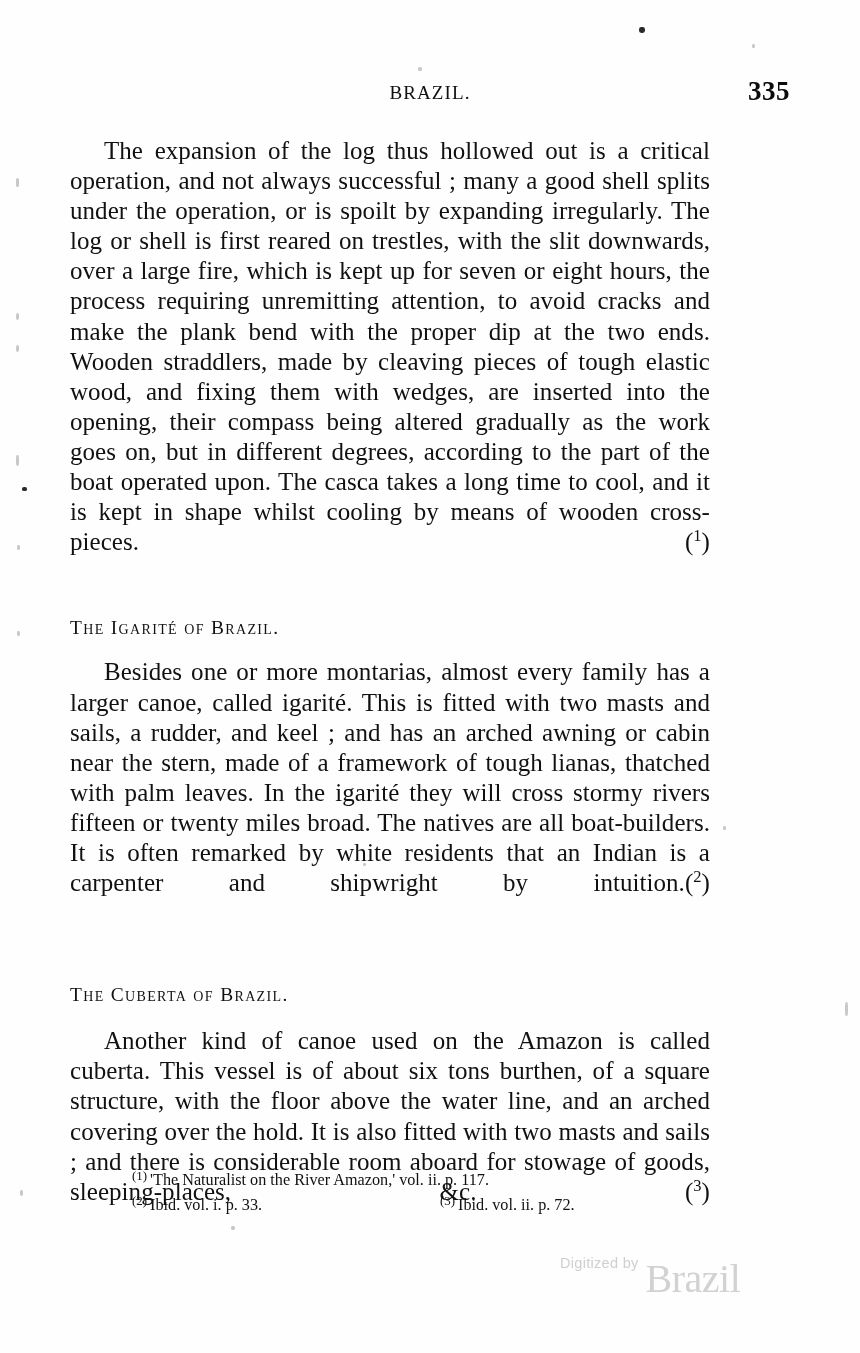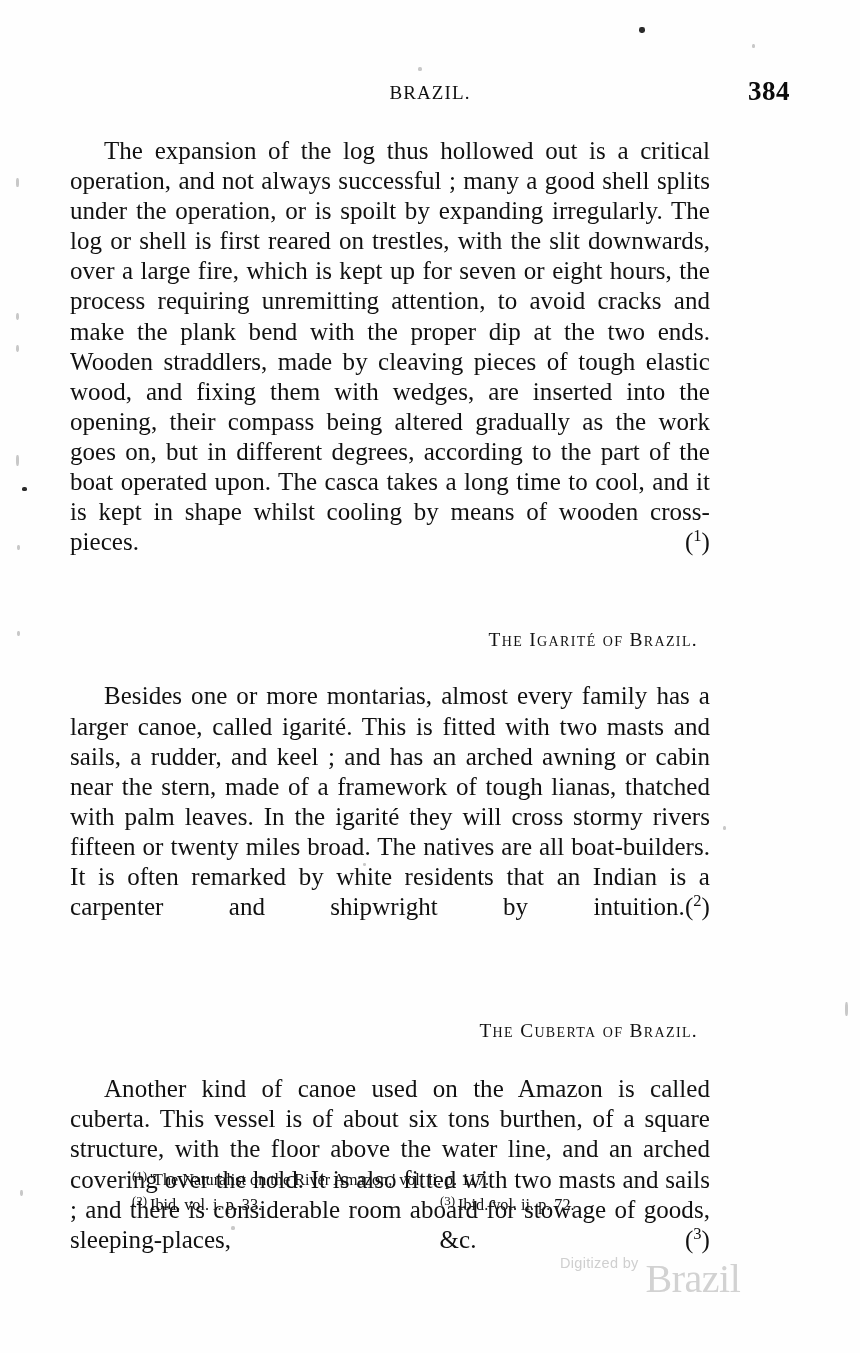--- a/index.html
+++ b/index.html
@@ -78,24 +78,24 @@
   }
 
   sup.fn {
     font-size: 0.66em;
     vertical-align: 0.52em;
     line-height: 0;
   }
 
   
   h2.section-head {
-    margin: 12px;
+    margin: 0;
     font-size: 19.4px;
     font-weight: 400;
-    text-align: right;
+    text-align: left;
     font-variant: small-caps;
     letter-spacing: 1.35px;
     color: #111;
     line-height: 30px;
   }
 
   .sp-before-head-1 { height: 26px; }
   .sp-after-head-1  { height: 14px; }
 
   .sp-before-head-2 { height: 52px; }
@@ -168,21 +168,21 @@
   .speck.dark { background: #2a2a2a; }
   .speck.faint { background: #c8c8c8; }
 </style>
 </head>
 <body>
 
 <div class="page">
 
   <div class="running-head">
     <div class="head-title">BRAZIL.</div>
-    <div class="head-folio">384</div>
+    <div class="head-folio">335</div>
   </div>
 
   <div class="textblock">
 
     <p class="para"><span>The expansion of the log thus hollowed out is a critical operation, and not always successful ; many a good shell splits under the operation, or is spoilt by expanding irregularly. The log or shell is first reared on trestles, with the slit downwards, over a large fire, which is kept up for seven or eight hours, the process requiring unremitting attention, to avoid cracks and make the plank bend with the proper dip at the two ends. Wooden straddlers, made by cleaving pieces of tough elastic wood, and fixing them with wedges, are inserted into the opening, their compass being altered gradually as the work goes on, but in different degrees, according to the part of the boat operated upon. The casca takes a long time to cool, and it is kept in shape whilst cooling by means of wooden cross-pieces. (</span><sup class="fn">1</sup><span>)</span></p>
 
     <div class="sp-before-head-1"></div>
     <h2 class="section-head">The Igarité of Brazil.</h2>
     <div class="sp-after-head-1"></div>
 

